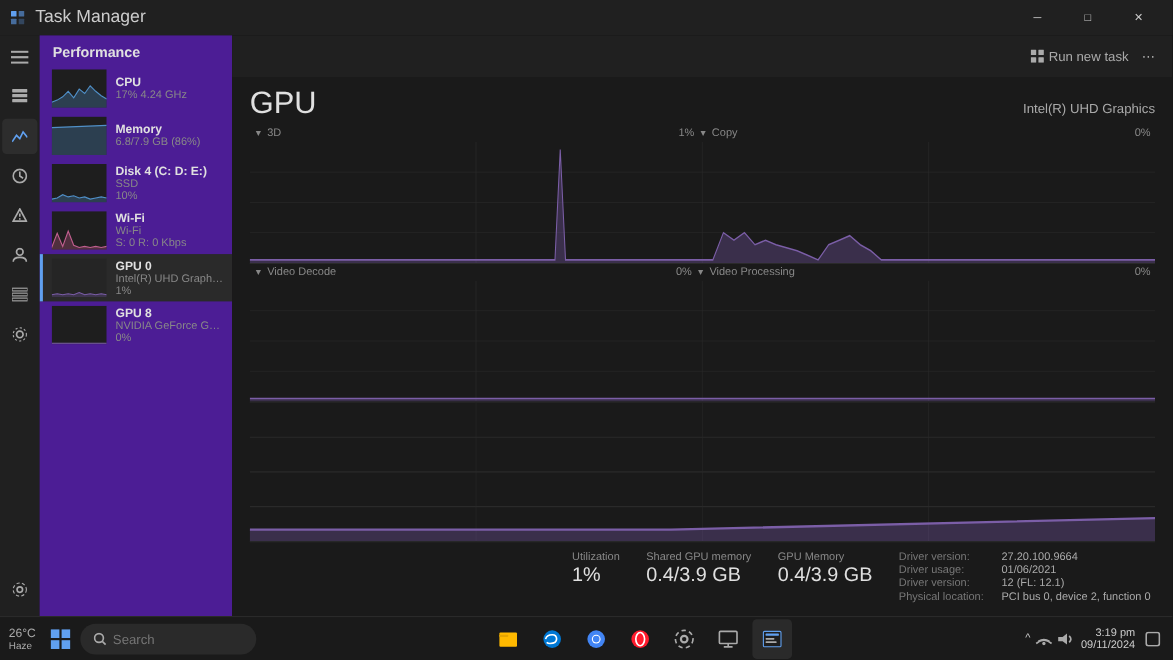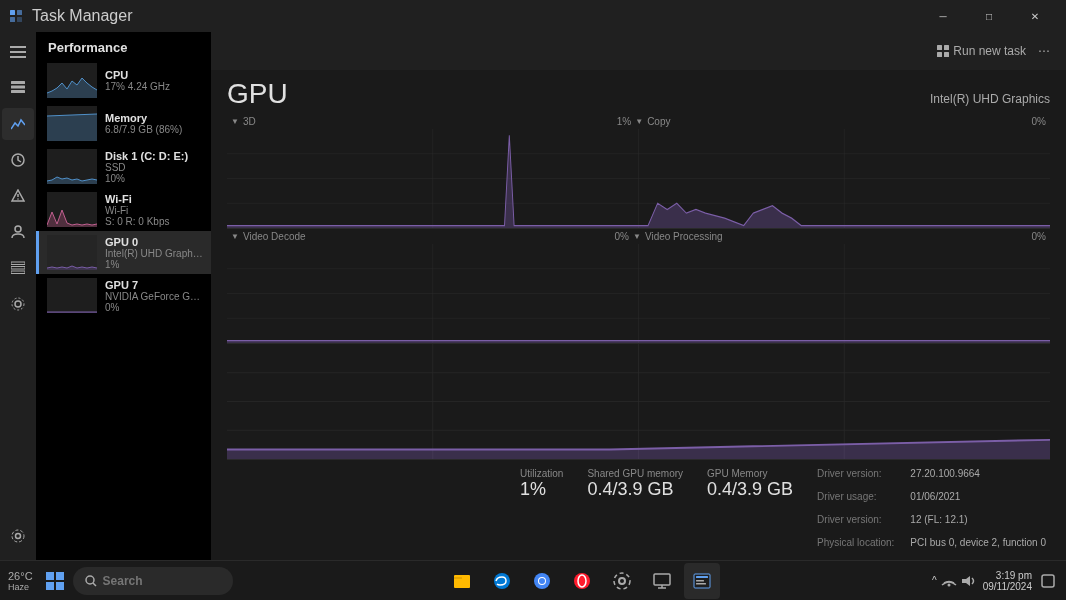--- a/index.html
+++ b/index.html
@@ -80,21 +80,21 @@
       color: #aaa;
       cursor: pointer;
       border-radius: 4px;
       font-size: 14px;
     }
     .icon-sidebar-btn.active { background: #2d2d2d; color: #60a0f0; }
 
     
     .left-panel {
       width: 175px;
-      background: #000000;
+      background: #4c1d95;
       display: flex;
       flex-direction: column;
       flex-shrink: 0;
       overflow-y: auto;
     }
     .left-panel-header {
       padding: 8px 12px 4px;
       font-size: 13px;
       font-weight: 600;
       color: #e0e0e0;
@@ -233,21 +233,21 @@
       border-top: 1px solid #2a2a2a;
       justify-content: flex-end;
     }
     .stat-item {}
     .stat-label { font-size: 10px; color: #888; }
     .stat-value { font-size: 18px; font-weight: 300; color: #e0e0e0; }
 
     .info-grid {
       display: grid;
       grid-template-columns: auto auto;
-      gap: 12px 16px;
+      gap: 1px 16px;
       font-size: 10px;
       color: #888;
     }
     .info-label { color: #777; }
     .info-value { color: #aaa; }
 
     
     .taskbar {
       height: 40px;
       background: #1a1a1a;
@@ -289,21 +289,20 @@
       height: 28px;
       min-width: 160px;
     }
     .taskbar-search input {
       background: transparent;
       border: none;
       outline: none;
       font-size: 12px;
       color: #ccc;
       width: 100px;
-      font-weight: bold;
     }
     .taskbar-center {
       flex: 1;
       display: flex;
       align-items: center;
       justify-content: center;
       gap: 4px;
     }
     .taskbar-app {
       width: 36px;
@@ -459,21 +458,21 @@
       </div>
     </div>
 
     <div class="perf-item">
       <svg class="perf-mini-chart" viewBox="0 0 50 35">
         <rect width="50" height="35" fill="#1e1e1e"></rect>
         <polyline points="0,32 5,31 10,28 15,30 20,29 25,31 30,30 35,32 40,31 45,30 50,31" fill="none" stroke="#5090c8" stroke-width="1"></polyline>
         <polygon points="0,32 5,31 10,28 15,30 20,29 25,31 30,30 35,32 40,31 45,30 50,31 50,35 0,35" fill="rgba(80,144,200,0.3)"></polygon>
       </svg>
       <div class="perf-info">
-        <div class="perf-name">Disk 1 (C: D: E:)</div>
+        <div class="perf-name">Disk 4 (C: D: E:)</div>
         <div class="perf-detail">SSD</div>
         <div class="perf-detail">10%</div>
       </div>
     </div>
 
     <div class="perf-item">
       <svg class="perf-mini-chart" viewBox="0 0 50 35">
         <rect width="50" height="35" fill="#1e1e1e"></rect>
         <polyline points="0,33 5,20 10,32 15,18 20,31 25,33 30,32 35,33 40,32 45,33 50,32" fill="none" stroke="#c06090" stroke-width="1"></polyline>
         <polygon points="0,33 5,20 10,32 15,18 20,31 25,33 30,32 35,33 40,32 45,33 50,32 50,35 0,35" fill="rgba(200,90,140,0.3)"></polygon>
@@ -498,21 +497,21 @@
       </div>
     </div>
 
     <div class="perf-item">
       <svg class="perf-mini-chart" viewBox="0 0 50 35">
         <rect width="50" height="35" fill="#1e1e1e"></rect>
         <polyline points="0,34 50,34" fill="none" stroke="#7b5ea7" stroke-width="1"></polyline>
         <polygon points="0,34 50,34 50,35 0,35" fill="rgba(120,90,170,0.3)"></polygon>
       </svg>
       <div class="perf-info">
-        <div class="perf-name">GPU 7</div>
+        <div class="perf-name">GPU 8</div>
         <div class="perf-detail">NVIDIA GeForce GTX...</div>
         <div class="perf-detail">0%</div>
       </div>
     </div>
   </div>
 
   <div class="main-content">
 
     <div class="header-bar">
       <span class="header-title" style="visibility:hidden">Performance</span>

